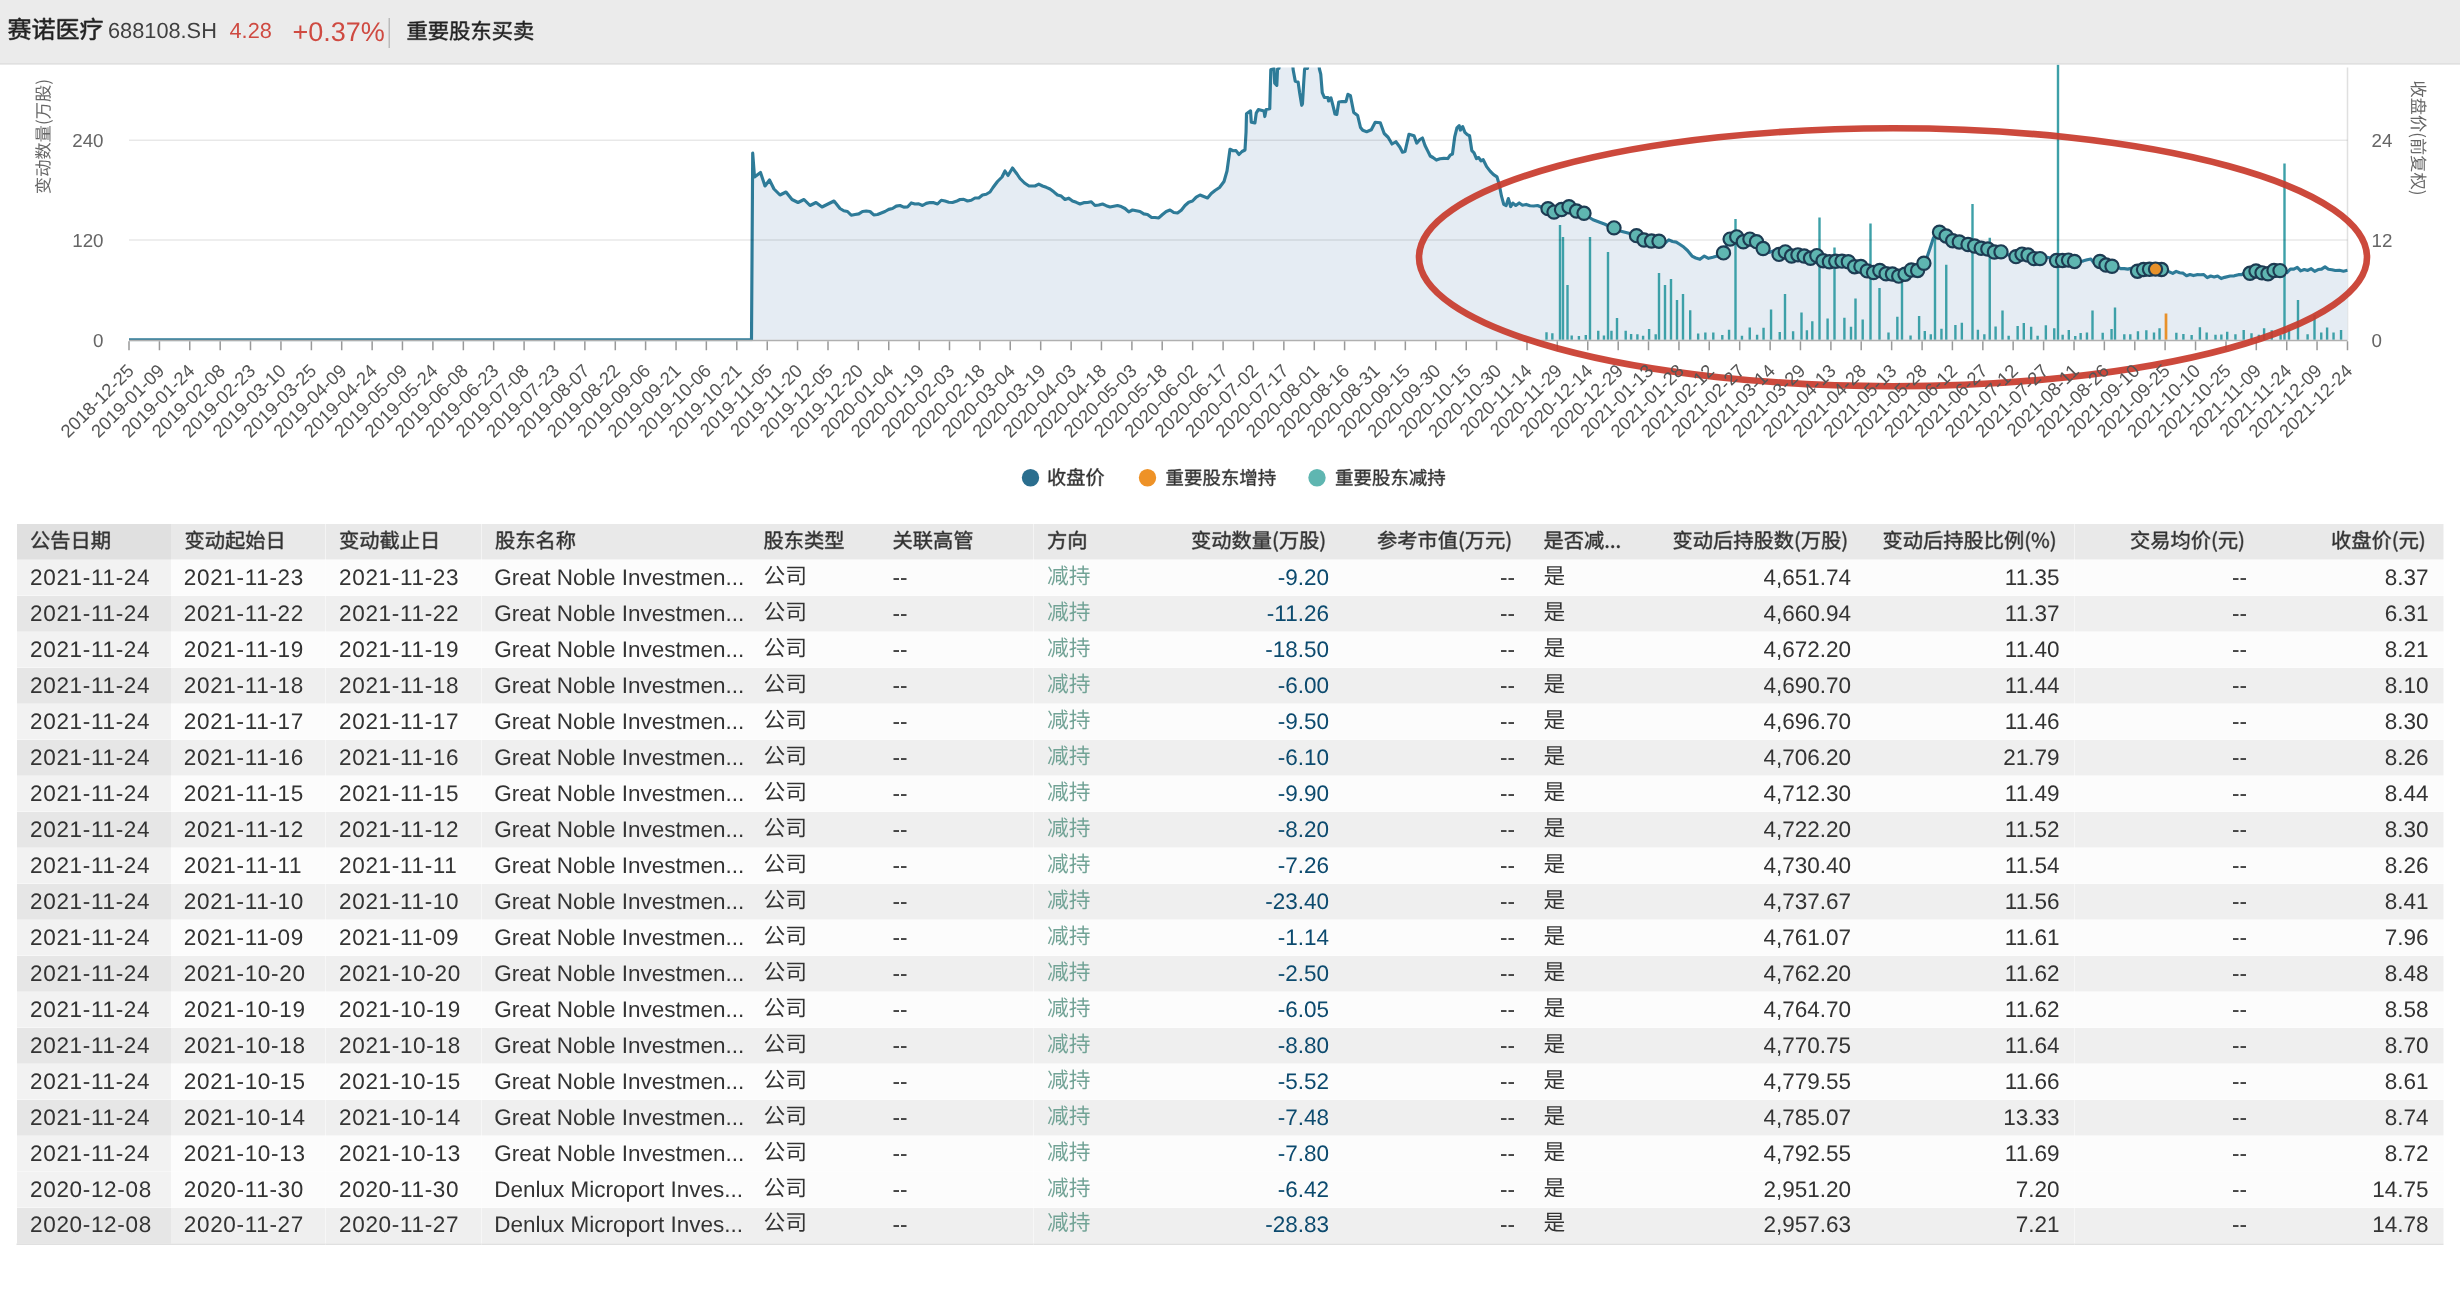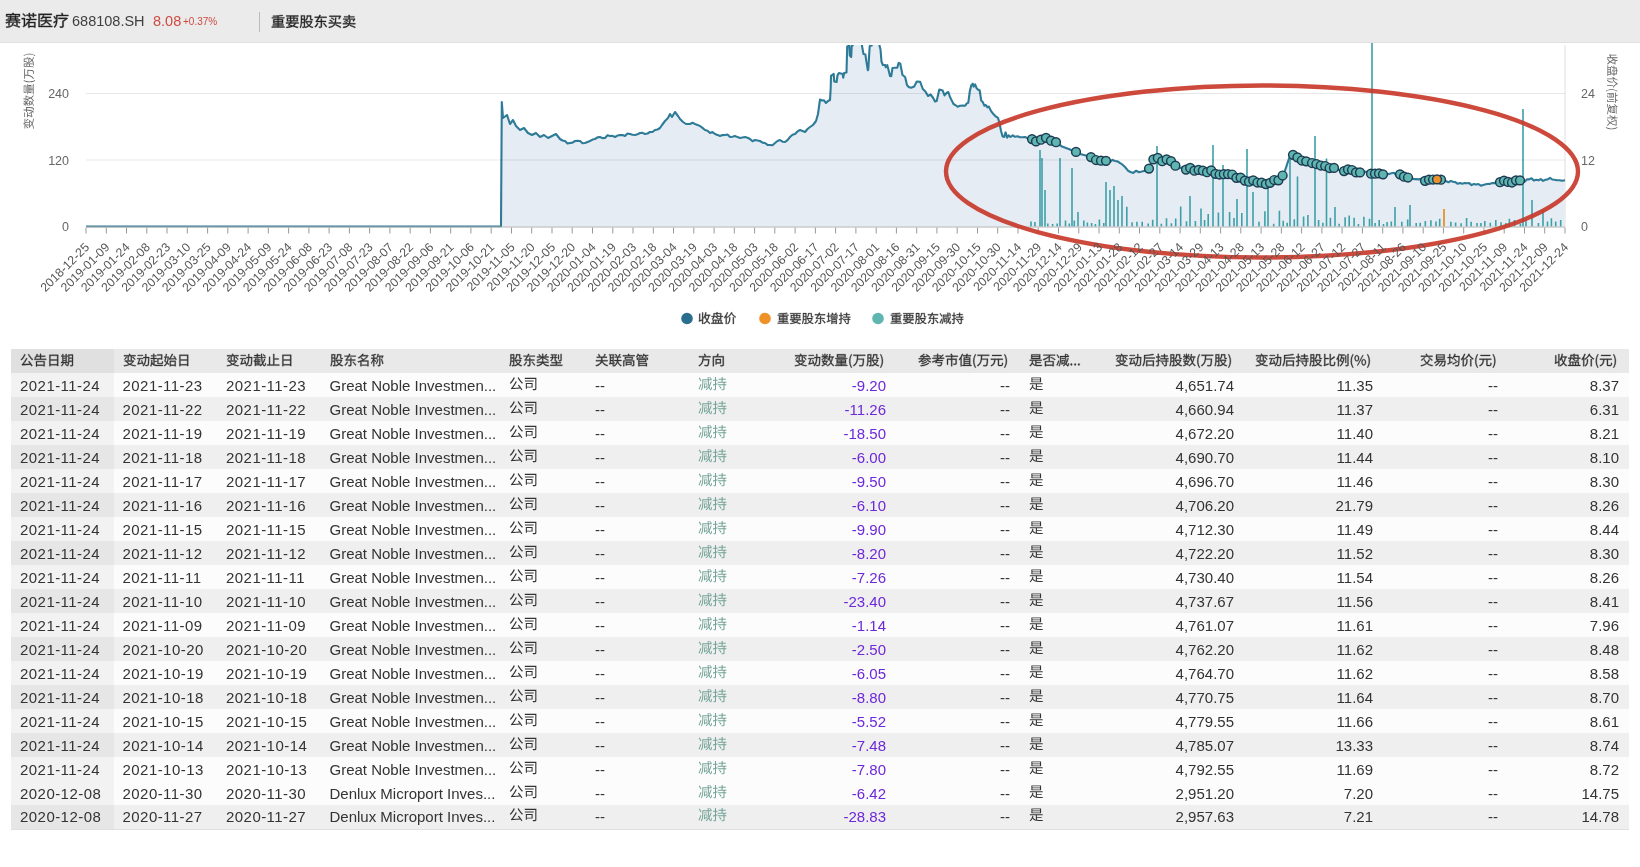--- a/index.html
+++ b/index.html
@@ -11,21 +11,21 @@
 table{border-collapse:collapse;table-layout:fixed;width:1618px;font-size:15px;color:#333;border-bottom:1px solid #e0e0e0}
 th,td{overflow:hidden;white-space:nowrap;font-weight:normal;padding:0 10px 0 9px}
 tr{height:24px}
 tr.h{height:24px;background:#e9e9e9}
 tr.h td:first-child{background:#e0e0e0}
 tr.odd{background:#fcfcfc}
 tr.odd td:first-child{background:#f2f2f2}
 tr.even{background:#efefef}
 tr.even td:first-child{background:#e6e6e6}
 td.r{text-align:right}
-td.g{color:#6d28d9}
+td.g{color:#0c4a6e}
 td.d{letter-spacing:0.45px}
 #pager{position:absolute;top:873px;right:7px;height:24px;z-index:4;white-space:nowrap}
 #pager .it{display:inline-block;vertical-align:top;height:24px;line-height:22px;min-width:23px;
 text-align:center;border:1px solid #ccc;border-radius:2px;background:#fff;color:#333;
 font-size:13.5px;margin-left:10px;box-sizing:border-box}
 #pager .na{border:none;background:none;color:#aaa;letter-spacing:1px;min-width:20px}
 #pager .on{border-color:#2fb5ad;color:#2fb5ad}
 #pager .txt{display:inline-block;vertical-align:top;height:24px;line-height:24px;font-size:14px;
 color:#333;margin-right:3px}
 #pager .sel{min-width:97px;text-align:left;padding:0 8px 0 11px;position:relative;margin-left:21px}
@@ -335,22 +335,22 @@
 <div id="topbar">
     <div class="in" style="left:5px"><svg class="k " width="65" height="20" style="vertical-align:-5px;">
         <g transform="translate(0,14.4) scale(0.016,-0.016)" fill="#222" stroke="#222" stroke-width="24">
           <use href="#g69" x="0"></use>
           <use href="#g68" x="1000"></use>
           <use href="#g26" x="2000"></use>
           <use href="#g57" x="3000"></use>
         </g>
       </svg></div>
     <div class="in" style="left:72px;font-size:14.5px;color:#404040">688108.SH</div>
-    <div class="in" style="left:153px;font-size:14.5px;color:#cf4a41">8.08</div>
-    <div class="in" style="left:183px;font-size:10px;color:#cf4a41">+0.37%</div>
+    <div class="in" style="left:153px;font-size:14.5px;color:#cf4a41">4.28</div>
+    <div class="in" style="left:195px;font-size:18px;color:#cf4a41">+0.37%</div>
     <div class="in" style="left:259px;top:12px;height:20px;border-left:1px solid #bbb"></div>
     <div class="in" style="left:271px"><svg class="k " width="87" height="18" style="vertical-align:-5px;">
         <g transform="translate(0,12.8) scale(0.0142,-0.0142)" fill="#222" stroke="#222" stroke-width="24">
           <use href="#g71" x="0"></use>
           <use href="#g66" x="1000"></use>
           <use href="#g65" x="2000"></use>
           <use href="#g13" x="3000"></use>
           <use href="#g14" x="4000"></use>
           <use href="#g27" x="5000"></use>
         </g>

